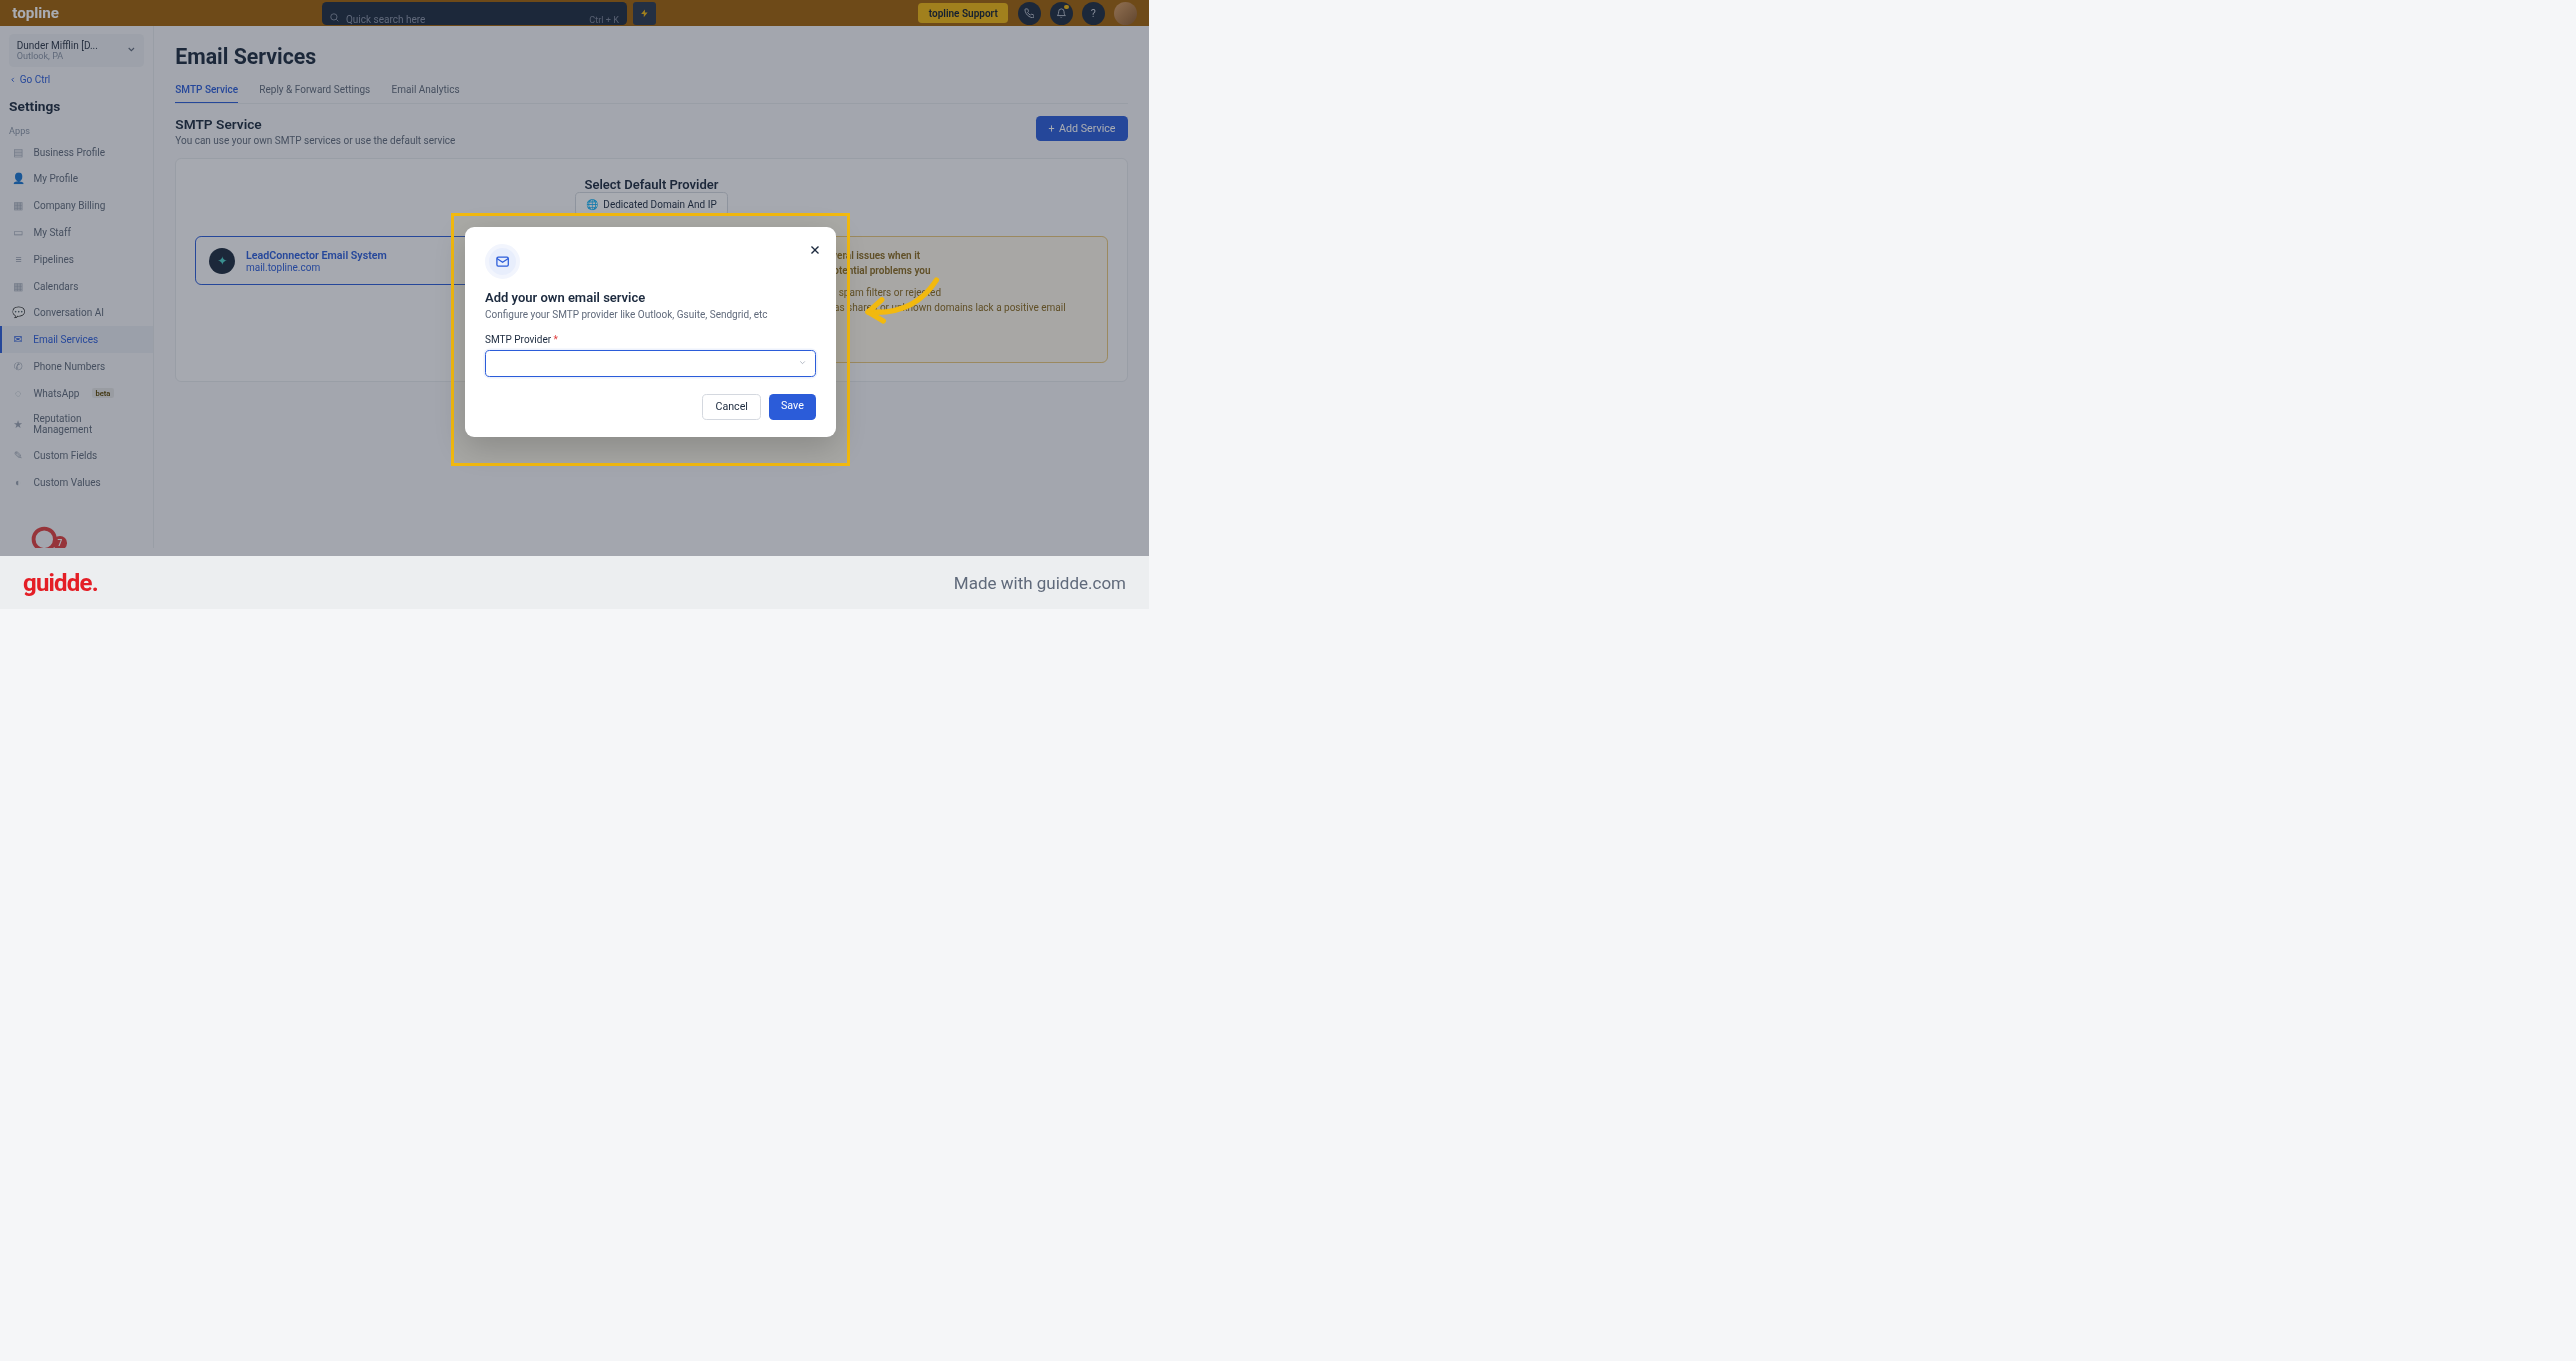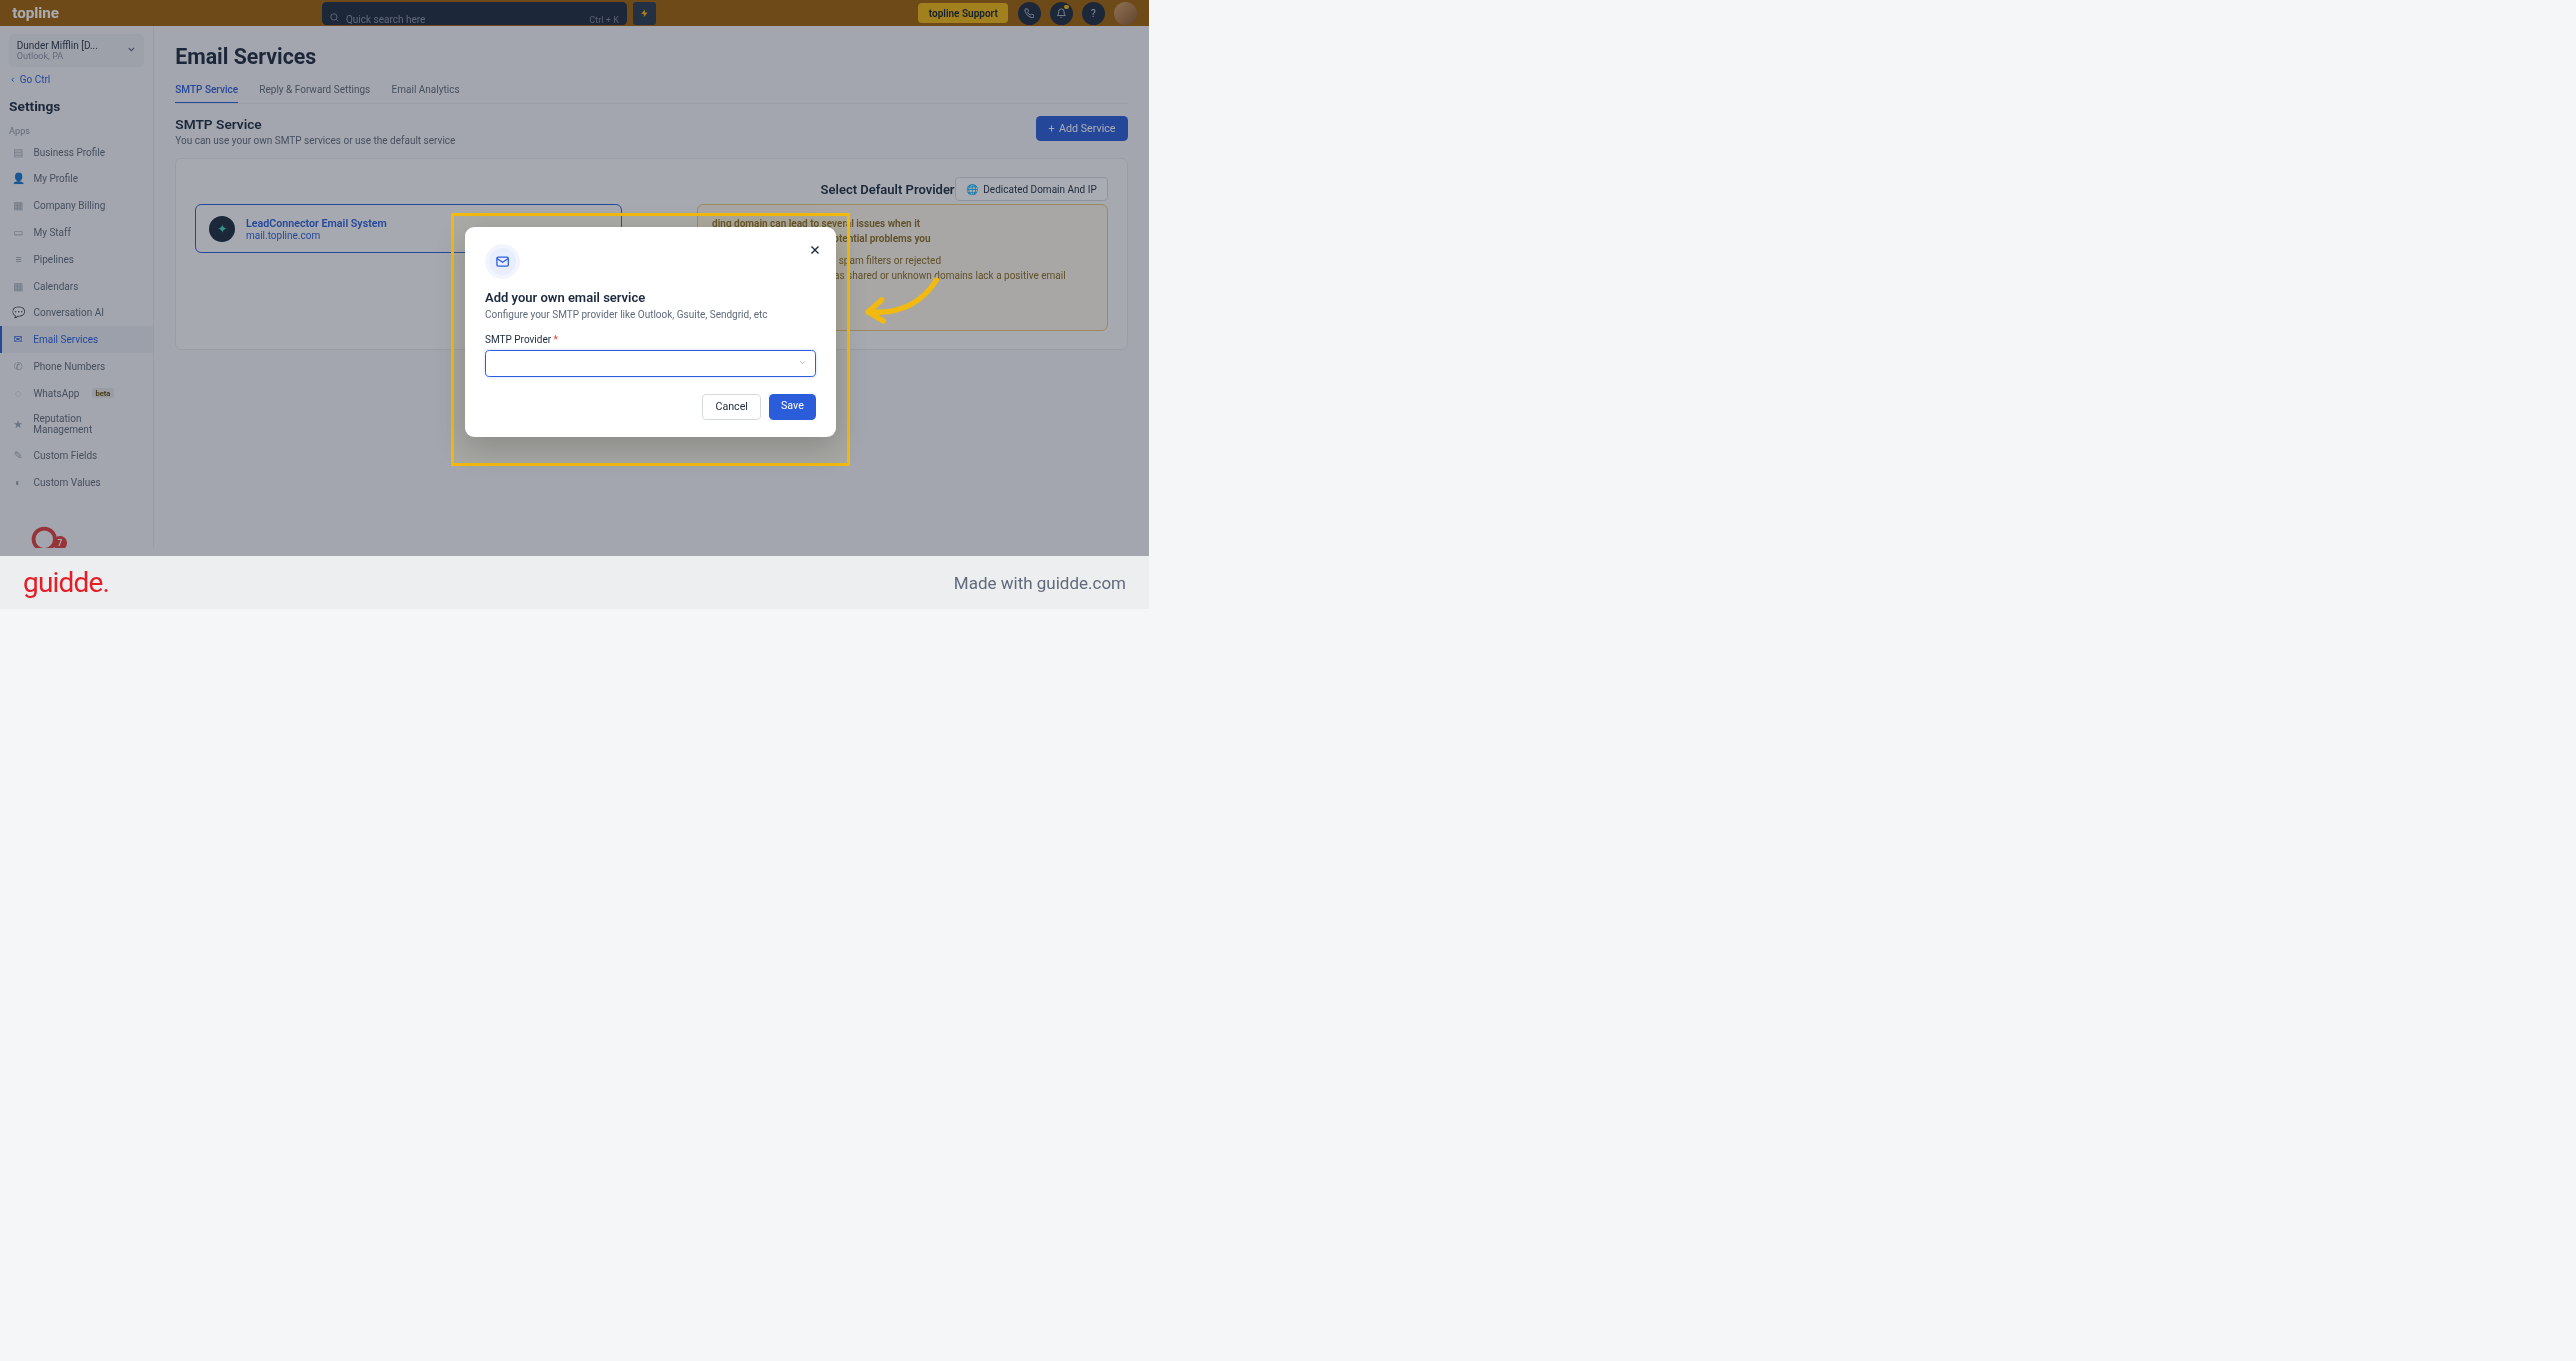--- a/index.html
+++ b/index.html
@@ -44,33 +44,33 @@
 .main { flex: 1; padding: 18.3px 21.3px; background: #f5f6f8; }
 .page-title { font-size: 21.3px; font-weight: 700; color: #1c2a3e; margin-bottom: 9.1px; }
 .tabs { display: flex; gap: 21.3px; border-bottom: 0.8px solid #e6e8ec; margin-bottom: 12.2px; }
 .tab { padding: 6.1px 0; font-size: 10px; color: #606a7b; cursor: pointer; }
 .tab.active { color: #2b5cd9; border-bottom: 1.5px solid #2b5cd9; font-weight: 500; }
 .section-hd { display: flex; justify-content: space-between; align-items: flex-start; margin-bottom: 12.2px; }
 .section-hd h2 { font-size: 13.7px; font-weight: 600; color: #1c2a3e; }
 .section-hd p { font-size: 10px; color: #606a7b; margin-top: 3px; }
 .add-btn { background: #2b5cd9; color: #fff; padding: 6.1px 12.2px; border-radius: 4.6px; font-size: 10.7px; display: flex; align-items: center; gap: 4.6px; }
 .panel { border: 0.8px solid #e6e8ec; border-radius: 6.1px; padding: 18.3px; background: #fbfbfc; }
-.panel-hd { display: flex; justify-content: flex-end; align-items: center; margin-bottom: 3px; }
+.panel-hd { display: flex; justify-content: flex-end; align-items: center; margin-bottom: 20px; flex-direction: column; }
 .panel-hd h3 { font-size: 13px; font-weight: 600; color: #1c2a3e; }
 .ddip-btn { border: 0.8px solid #d4d8df; padding: 5.3px 10.7px; border-radius: 4.6px; font-size: 10px; color: #1c2a3e; display: flex; align-items: center; gap: 4.6px; background: #fff; }
 .prov-card { border: 1.1px solid #2b5cd9; border-radius: 6.1px; padding: 10.7px 13.7px; display: flex; align-items: center; gap: 10.7px; width: 427px; }
 .prov-icon { width: 26px; height: 26px; border-radius: 50%; background: #1c2a3e; display: flex; align-items: center; justify-content: center; color: #4dd2c9; font-size: 12.2px; }
 .prov-card .pname { font-size: 10.7px; font-weight: 600; color: #2b5cd9; }
 .prov-card .psub { font-size: 10px; color: #2b5cd9; }
 .warn-box { margin-left: auto; width: 411px; border: 0.8px solid #e8c77a; background: #fdf7ea; border-radius: 6.1px; padding: 10.7px 13.7px; color: #8a6a1f; font-size: 10px; line-height: 1.5; }
 .warn-box .showmore { color: #a77c1a; font-weight: 600; margin-top: 6.1px; display: inline-block; }
 
 
 .gbar { position: absolute; bottom: 0; left: 0; right: 0; height: 53px; background: #eceef0; display: flex; align-items: center; padding: 0 23px; justify-content: space-between; }
-.glogo { font-size: 28px; font-weight: 400; color: #e41e26; letter-spacing: -0.8px; }
+.glogo { font-size: 24px; font-weight: 700; color: #e41e26; letter-spacing: -0.8px; }
 .gmade { font-size: 17px; color: #606a7b; }
 
 
 .dim { position: absolute; inset: 0; bottom: 53px; background: rgba(30,38,52,0.38); }
 
 
 .hlframe { position: absolute; left: 451px; top: 213px; width: 399px; height: 253px; border: 3.8px solid #f2b90f; background: rgba(242,185,15,0.06); }
 
 
 .modal { position: absolute; left: 465px; top: 227px; width: 371px; background: #fff; border-radius: 9.1px; box-shadow: 0 9.1px 30.5px rgba(0,0,0,0.18); padding: 17px 20px; }

